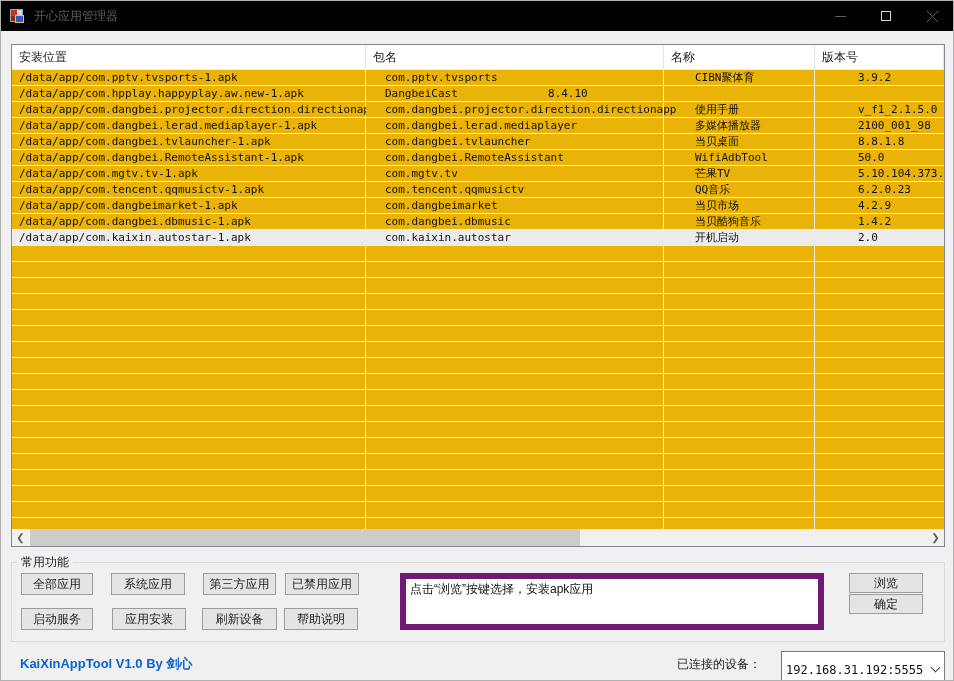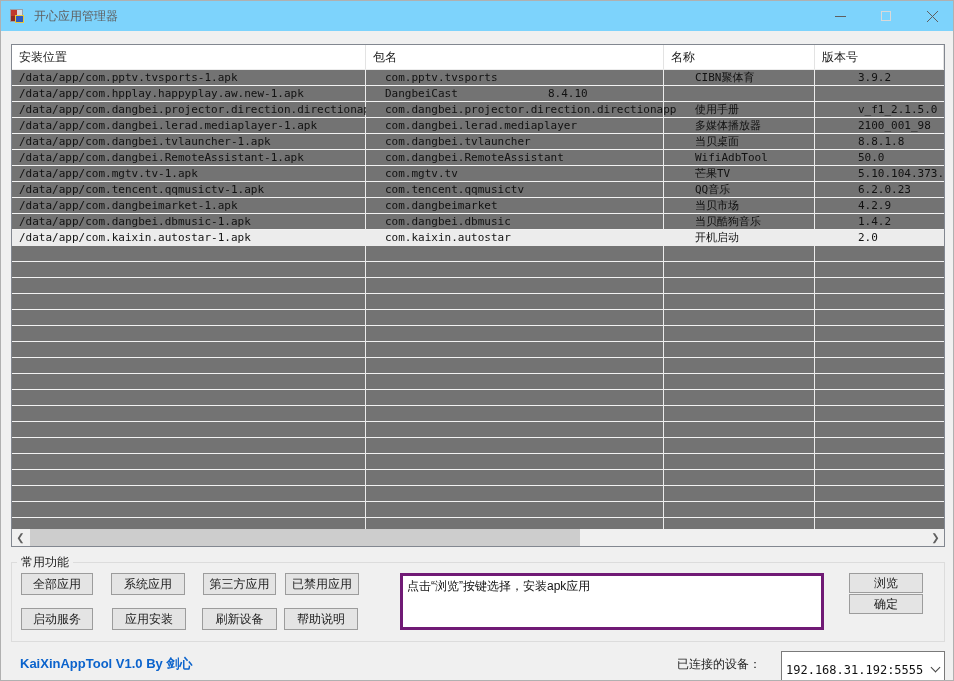--- a/index.html
+++ b/index.html
@@ -7,34 +7,34 @@
   body {
     position:relative;
     font-family:"Liberation Sans","DejaVu Sans",sans-serif;
     background:#f0f0f0;
     overflow:hidden;
     border:1px solid #b0b0b0;
   }
   
   .titlebar {
     position:absolute; left:0; top:0; width:954px; height:30px;
-    background:#7dd3fc; display:flex; align-items:center;
+    background:#000000; display:flex; align-items:center;
   }
   .app-icon { width:16px; height:16px; margin-left:9px; position:relative; flex:none; }
   .app-icon .frame { position:absolute; left:0; top:1px; width:13px; height:13px; border:1px solid #9aa0a8; background:#d7dbe2; }
   .app-icon .red    { position:absolute; left:1px; top:2px;  width:6px; height:6px; background:#c0392b; }
   .app-icon .dred   { position:absolute; left:1px; top:8px;  width:6px; height:5px; background:#8e2a20; }
   .app-icon .blue   { position:absolute; left:5px; top:7px;  width:9px; height:8px; background:#2e5bbf; border:1px solid #e8c83c; }
   .title-text { margin-left:8px; font-size:12px; color:#5f5f5f; }
   .win-controls { position:absolute; right:0; top:0; height:30px; display:flex; }
   .win-btn { width:46px; height:30px; display:flex; align-items:center; justify-content:center; }
   
   .listview {
     position:absolute; left:10px; top:43px; width:934px; height:503px;
-    background:#737373; border:1px solid #828790;
+    background:#eab308; border:1px solid #828790;
   }
   .lv-header { position:relative; height:25px; background:#ffffff; border-bottom:1px solid #ececec; display:flex; }
   .hcell { position:relative; height:100%; display:flex; align-items:center; padding-left:7px;
            font-size:12px; color:#1a1a1a; border-right:1px solid #e3e3e3; overflow:hidden; white-space:nowrap; }
   .c0 { width:354px; flex:none; } .c1 { width:298px; flex:none; } .c2 { width:151px; flex:none; } .c3 { flex:1; min-width:0; }
   .lv-body {
     position:relative; height:459px; overflow:hidden;
     background:repeating-linear-gradient(to bottom, transparent 0 15px, #f2f2f2 15px 16px);
   }
   .vline { position:absolute; top:0; bottom:0; width:1px; background:#ececec; }
@@ -63,21 +63,21 @@
   .b-disab { left:284px; top:572px; width:74px; }
   .b-start { left:20px;  top:607px; width:72px; }
   .b-inst  { left:111px; top:607px; width:74px; }
   .b-refr  { left:201px; top:607px; width:75px; }
   .b-help  { left:283px; top:607px; width:74px; }
   .b-browse{ left:848px; top:572px; width:74px; height:20px; }
   .b-ok    { left:848px; top:593px; width:74px; height:20px; }
   
   .infobox {
     position:absolute; left:399px; top:572px; width:424px; height:57px;
-    background:#ffffff; border:3px solid #701a75;
+    background:#ffffff; border:6px solid #701a75;
     font-size:12px; color:#111; padding:2px 4px; line-height:16px;
   }
   
   .brand { position:absolute; left:19px; top:654px; font-size:13px; font-weight:bold; color:#0b63cc; }
   .device-label { position:absolute; left:676px; top:655px; font-size:12px; color:#1a1a1a; }
   .combo {
     position:absolute; left:780px; top:650px; width:164px; height:37px;
     background:#ffffff; border:1px solid #7a7a7a; display:flex; align-items:center;
   }
   .combo-text { flex:1; padding-left:4px; font-family:"DejaVu Sans Mono","Liberation Mono",monospace; font-size:12px; color:#111; white-space:nowrap; overflow:hidden; }

